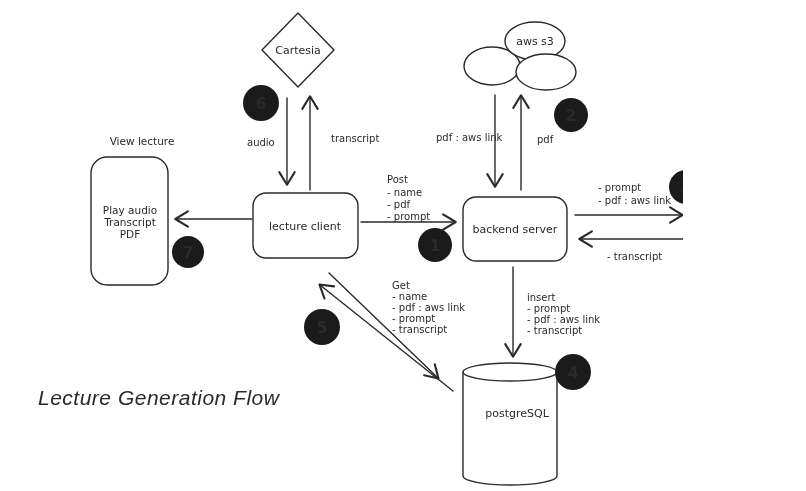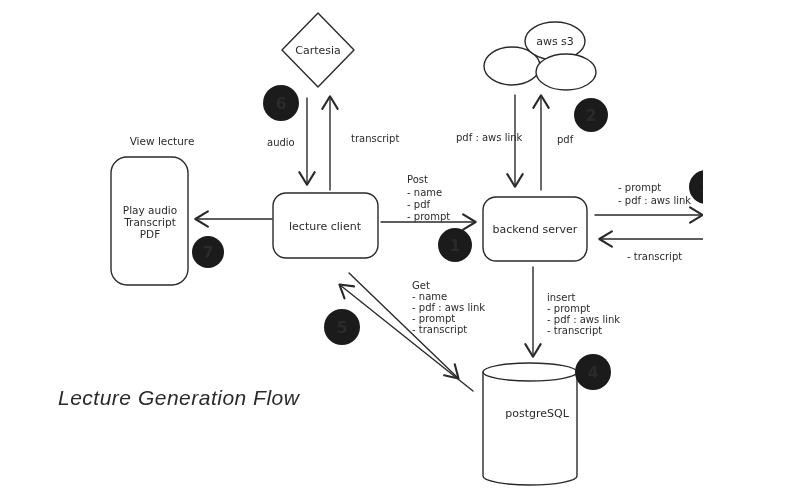--- a/index.html
+++ b/index.html
@@ -6,21 +6,20 @@
     margin: 0;
     padding: 0;
     background: #ffffff;
   }
   .canvas-wrap {
     position: relative;
     width: 683px;
     height: 491px;
     background: #ffffff;
     overflow: hidden;
-    padding-left: 20px;
   }
   svg { display: block; }
   .shape {
     fill: #ffffff;
     stroke: #2a2a2a;
     stroke-width: 1.4;
     stroke-linejoin: round;
     stroke-linecap: round;
   }
   .edge {

